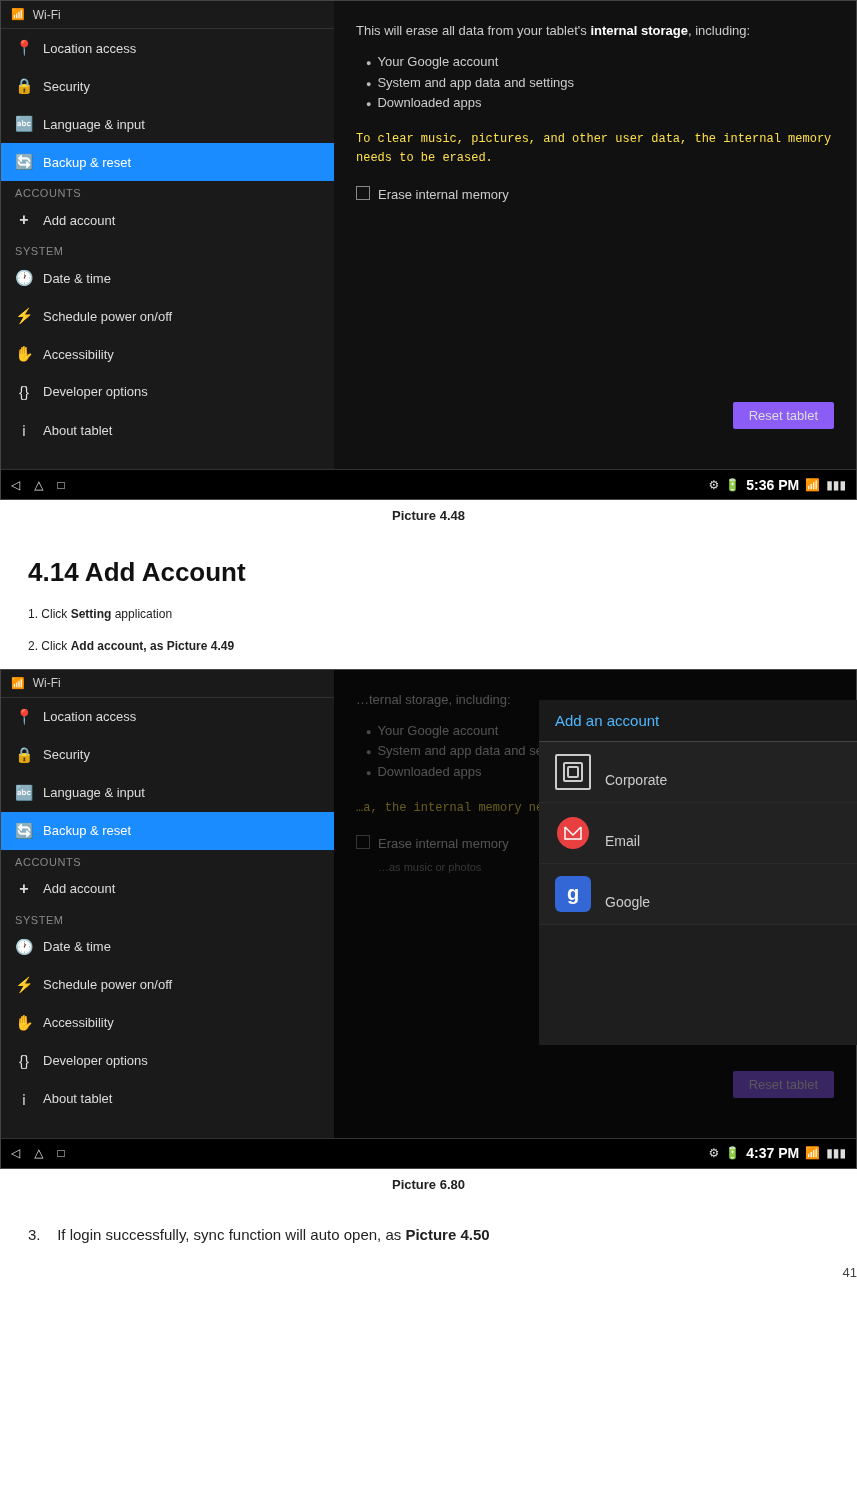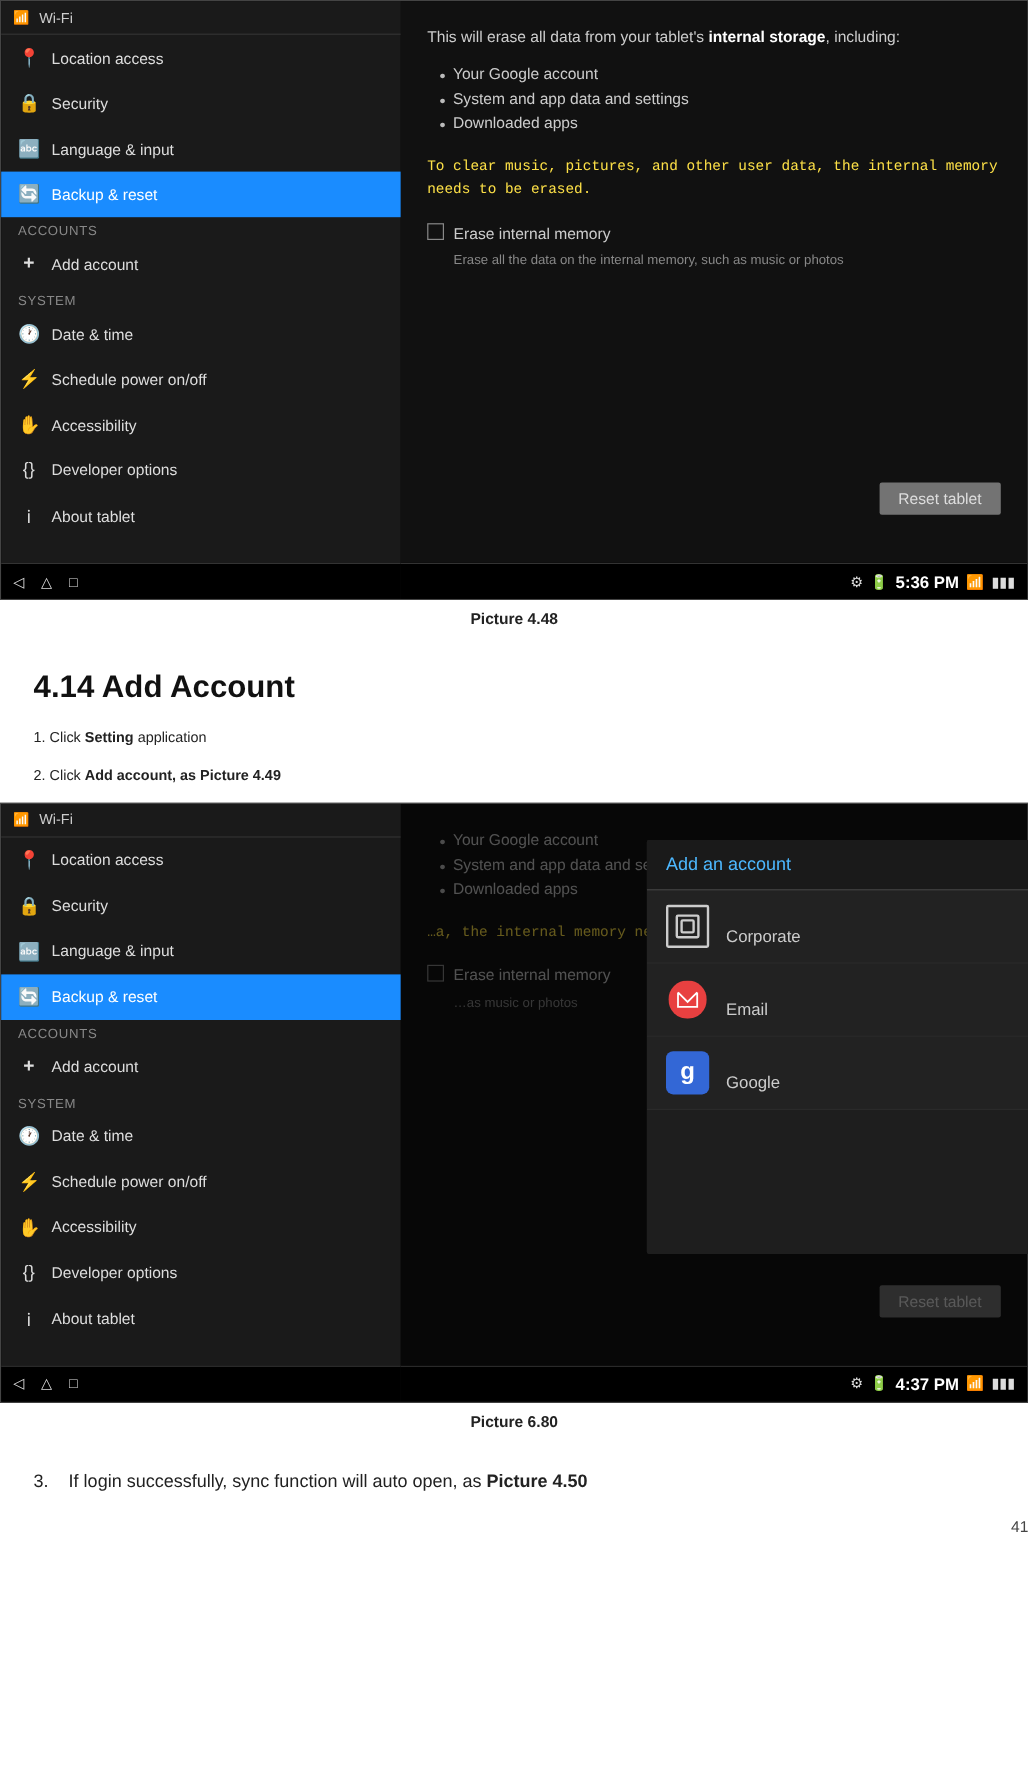--- a/index.html
+++ b/index.html
@@ -104,21 +104,21 @@
     }
     .checkbox-label { font-size: 13px; color: #ccc; }
     .checkbox-sublabel { font-size: 11px; color: #888; margin-left: 22px; }
 
     .reset-btn-row {
       position: absolute;
       bottom: 40px;
       right: 22px;
     }
     .reset-btn {
-      background: #737373;
+      background: #8b5cf6;
       color: #ddd;
       border: none;
       padding: 6px 16px;
       font-size: 13px;
       cursor: pointer;
       border-radius: 2px;
     }
 
     .status-bar {
       background: #000;
@@ -317,21 +317,20 @@
         <li>System and app data and settings</li>
         <li>Downloaded apps</li>
       </ul>
       <p class="note-text">
         To clear music, pictures, and other user data, the internal memory needs to be erased.
       </p>
       <div class="checkbox-row">
         <div class="checkbox-square"></div>
         <span class="checkbox-label">Erase internal memory</span>
       </div>
-      <div class="checkbox-sublabel">Erase all the data on the internal memory, such as music or photos</div>
 
       <div class="reset-btn-row">
         <button class="reset-btn">Reset tablet</button>
       </div>
     </div>
     <div class="status-bar">
       <div style="width:40px;"></div>
       <div class="status-right">
         <span>⚙</span>
         <span>🔋</span>
@@ -408,20 +407,23 @@
         <div class="status-left">
           <span>◁</span>
           <span>△</span>
           <span>□</span>
         </div>
       </div>
     </div>
 
     <div style="flex:1; display:flex; flex-direction:column; position:relative;">
       <div class="main-content" style="flex:1; filter: brightness(0.4);">
+        <p class="erase-text">
+          …ternal storage, including:
+        </p>
         <ul class="bullet-list">
           <li>Your Google account</li>
           <li>System and app data and settings</li>
           <li>Downloaded apps</li>
         </ul>
         <p class="note-text">…a, the internal memory needs to be erased.</p>
         <div class="checkbox-row">
           <div class="checkbox-square"></div>
           <span>Erase internal memory</span>
         </div>

